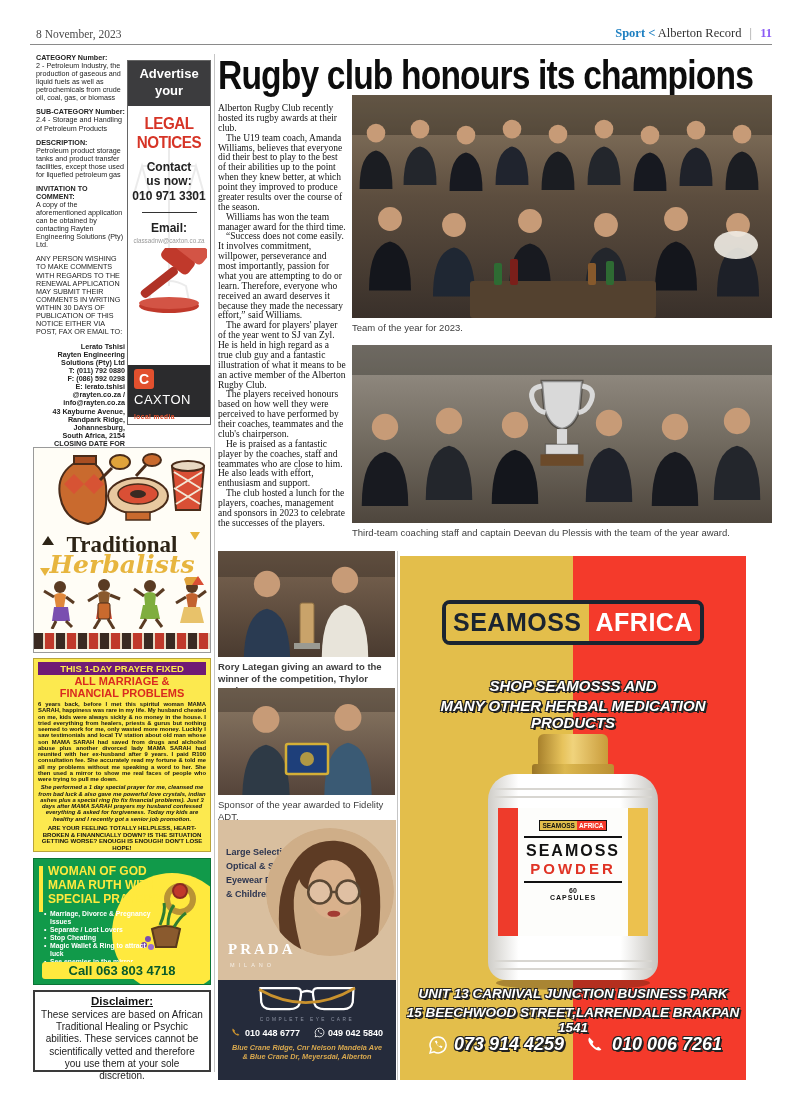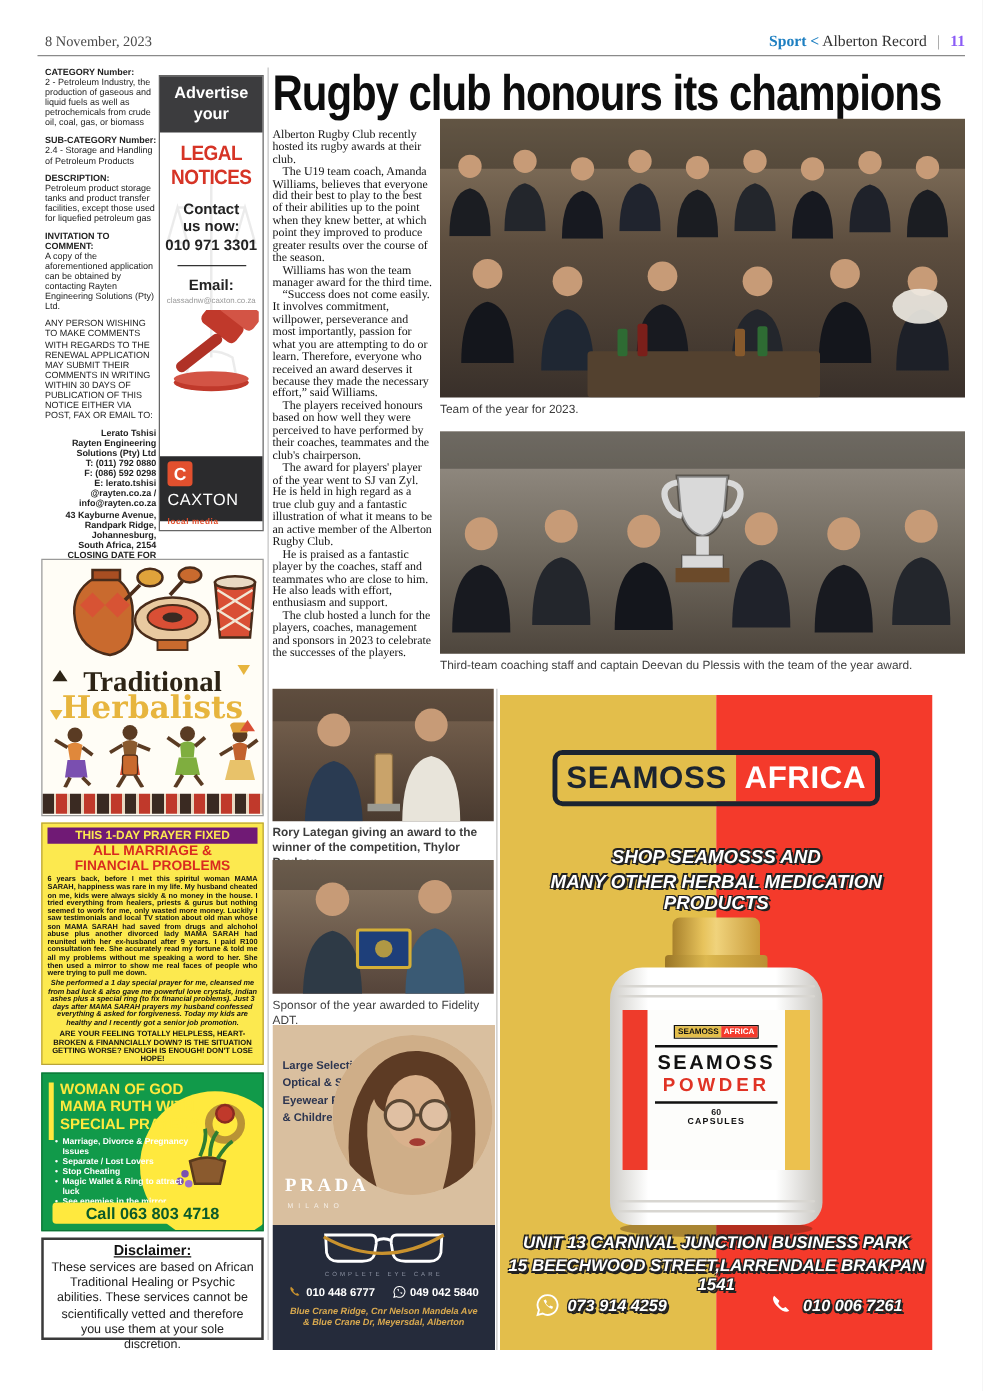--- a/index.html
+++ b/index.html
@@ -35,21 +35,21 @@
   .legal-ad .em-lbl { position:relative; font-weight:bold; font-size:12px; color:#222; }
   .legal-ad .em { position:relative; font-size:6.3px; color:#9a9a9a; margin-top:2px; }
   .legal-ad .la-foot { background:#2b2b2d; height:52px; padding:4px 6px 0; }
   .legal-ad .csq { width:20px; height:20px; background:#e2502e; border-radius:3px; color:#fff; font-weight:bold; font-size:14px; text-align:center; line-height:20px; }
   .legal-ad .cax { color:#fff; font-size:13px; letter-spacing:.5px; margin-top:3px; font-weight:normal; }
   .legal-ad .cax .lm { color:#e2502e; font-size:6.5px; font-weight:bold; }
 
   
   .herb { left:33px; top:447px; width:178px; height:206px; background:#fffdf6; border:1px solid #9a9a9a; overflow:hidden; text-align:center; }
   .herb .t1 { font-family:"Liberation Serif", serif; font-weight:bold; font-size:23px; color:#2d2416; margin-top:-6px; }
-  .herb .t2 { font-family:"DejaVu Serif", serif; font-weight:bold; font-size:25px; color:#e7b53e; margin-top:-8px; }
+  .herb .t2 { font-family:"DejaVu Serif", serif; font-style:italic; font-weight:bold; font-size:25px; color:#e7b53e; margin-top:-8px; }
   .tri { position:absolute; width:0; height:0; }
 
   
   .prayer { left:33px; top:658px; width:178px; height:194px; background:#fce94f; border:1px solid #b9a43a; padding:3px 4px; overflow:hidden; }
   .prayer .ban { background:#701a75; color:#fce94f; font-weight:bold; font-size:9.5px; text-align:center; padding:1px 0; }
   .prayer .ttl { color:#d92b1f; font-weight:bold; font-size:11px; line-height:1.05; text-align:center; white-space:pre-line; margin-top:1px; }
   .prayer .pb { font-size:5.9px; font-weight:bold; color:#141414; line-height:1.06; text-align:justify; margin-top:2px; }
   .prayer .it { font-style:italic; text-align:center; }
   .prayer .caps { font-size:6.1px; font-weight:bold; color:#111; text-align:center; line-height:1.1; margin-top:3px; }
 
@@ -93,21 +93,21 @@
   .sm-logo { position:absolute; left:50%; top:44px; transform:translateX(-50%); display:flex; border:4px solid #1b2430; border-radius:8px; overflow:hidden; }
   .sm-logo span { font-size:25px; font-weight:bold; letter-spacing:.5px; padding:4px 7px; }
   .sm-logo .l { background:#e3be4b; color:#1b2430; }
   .sm-logo .r { background:#f43a2b; color:#fff; }
   .outl { color:#fff; font-weight:bold; font-style:italic;
           text-shadow:-1px -1px 0 #222, 1px -1px 0 #222, -1px 1px 0 #222, 1px 1px 0 #222, 2px 2px 0 #222; }
   .sm-tag1 { position:absolute; left:0; right:0; top:121px; text-align:center; font-size:15px; }
   .sm-tag2 { position:absolute; left:0; right:0; top:141px; text-align:center; font-size:15px; }
   .sm-addr1 { position:absolute; left:0; right:0; top:430px; text-align:center; font-size:13.5px; }
   .sm-addr2 { position:absolute; left:0; right:0; top:449px; text-align:center; font-size:13.5px; }
-  .sm-phone { position:absolute; top:478px; font-size:13px; display:flex; align-items:center; gap:6px; }
+  .sm-phone { position:absolute; top:478px; font-size:18px; display:flex; align-items:center; gap:6px; }
   .sm-phone.wl { left:28px; }
   .sm-phone.pr { right:24px; }
 
   
   .jar { position:absolute; left:50%; top:178px; transform:translateX(-50%); width:170px; height:252px; }
   .jar .shadow { position:absolute; left:8px; bottom:-4px; width:154px; height:14px; background:rgba(60,30,10,.35); border-radius:50%; }
   .jar .cap { position:absolute; left:50px; top:0; width:70px; height:34px; background:linear-gradient(90deg,#a8812c,#e7c35c 35%,#f0d37c 50%,#c99b3a); border-radius:6px 6px 0 0; }
   .jar .capring { position:absolute; left:44px; top:30px; width:82px; height:12px; background:linear-gradient(90deg,#9a7526,#dcb84f 40%,#bb8f33); border-radius:3px; }
   .jar .body { position:absolute; left:0; top:40px; width:170px; height:206px; background:linear-gradient(90deg,#cfcdc8,#ffffff 18%,#ffffff 78%,#c6c4bf); border-radius:26px 26px 18px 18px; }
   .jar .ridge { position:absolute; left:6px; width:158px; height:2px; background:#d8d6d1; border-radius:2px; }
@@ -364,22 +364,22 @@
     <div class="b">These services are based on African Traditional Healing or Psychic abilities. These services cannot be scientifically vetted and therefore you use them at your sole discretion.</div>
   </div>
 
   <h1 class="abs headline">Rugby club honours its champions</h1>
 
   <div class="abs article">
     <p>Alberton Rugby Club recently hosted its rugby awards at their club.</p>
     <p>The U19 team coach, Amanda Williams, believes that everyone did their best to play to the best of their abilities up to the point when they knew better, at which point they improved to produce greater results over the course of the season.</p>
     <p>Williams has won the team manager award for the third time.</p>
     <p>“Success does not come easily. It involves commitment, willpower, perseverance and most importantly, passion for what you are attempting to do or learn. Therefore, everyone who received an award deserves it because they made the necessary effort,” said Williams.</p>
+    <p>The award for players' player of the year went to SJ van Zyl. He is held in high regard as a true club guy and a fantastic illustration of what it means to be an active member of the Alberton Rugby Club.</p>
     <p>The players received honours based on how well they were perceived to have performed by their coaches, teammates and the club's chairperson.</p>
-    <p>The award for players' player of the year went to SJ van Zyl. He is held in high regard as a true club guy and a fantastic illustration of what it means to be an active member of the Alberton Rugby Club.</p>
     <p>He is praised as a fantastic player by the coaches, staff and teammates who are close to him. He also leads with effort, enthusiasm and support.</p>
     <p>The club hosted a lunch for the players, coaches, management and sponsors in 2023 to celebrate the successes of the players.</p>
   </div>
 
   <div class="abs photo ph1">
     <svg viewBox="0 0 420 223" preserveAspectRatio="none">
       <rect x="0" y="0" width="420" height="40" fill="rgba(20,16,12,.35)"></rect>
       <g color="#1b1d22">
           <use href="#sym-person" x="2" y="26" width="44" height="68"></use>
         </g>

